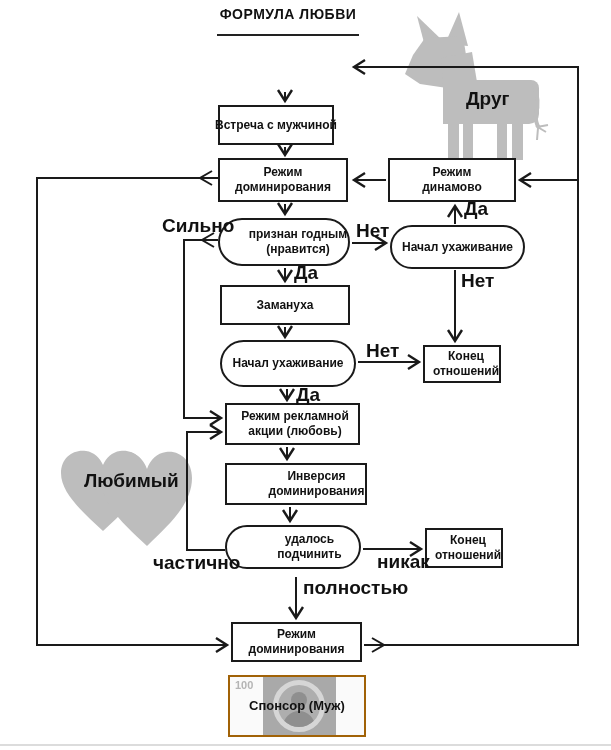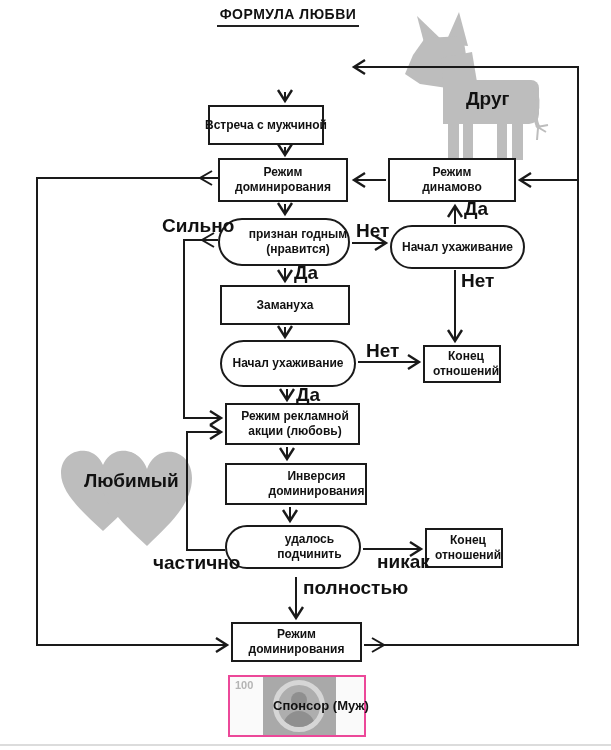--- a/index.html
+++ b/index.html
@@ -1,37 +1,37 @@
 <!DOCTYPE html>
 <html><head>
 <meta charset="utf-8">
 <style>
   html,body{margin:0;padding:0;background:#fff;}
   .canvas{position:relative;width:611px;height:750px;background:#fff;overflow:hidden;
           font-family:"Liberation Sans","DejaVu Sans",sans-serif;color:#111;}
   .layer-svg{position:absolute;left:0;top:0;z-index:1;}
   .title{position:absolute;left:217px;top:6px;width:142px;text-align:center;
          font-size:14px;font-weight:bold;letter-spacing:.5px;
-         border-bottom:2px solid #222;padding-bottom:3px;z-index:3;}
+         border-bottom:2px solid #222;padding-bottom:12px;z-index:3;}
   .node{position:absolute;background:#fff;border:2px solid #1a1a1a;box-sizing:border-box;
         display:flex;flex-direction:column;justify-content:center;align-items:center;
         font-weight:bold;font-size:12px;line-height:15px;z-index:2;text-align:center;}
   .node span{display:block;white-space:nowrap;}
   .stadium{border-radius:30px;}
   .la{align-items:center;text-align:left;}
   .elabel{position:absolute;font-weight:bold;font-size:19px;z-index:3;white-space:nowrap;line-height:14px;}
   .banknote{position:absolute;left:228px;top:675px;width:138px;height:62px;
-            background:#fafafa;border:2px solid #ec4899;box-sizing:border-box;z-index:2;}
+            background:#fafafa;border:2px solid #a16207;box-sizing:border-box;z-index:2;}
   .band{position:absolute;left:33px;top:0;width:73px;height:100%;background:#a9a9a9;}
   .portrait{position:absolute;left:43px;top:3px;width:52px;height:52px;border:5px solid #d6d6d6;
             border-radius:50%;background:#aeaeae;overflow:hidden;box-sizing:border-box;}
   .phead{position:absolute;left:13px;top:7px;width:16px;height:16px;border-radius:50%;background:#8f8f8f;}
   .pbody{position:absolute;left:5px;top:26px;width:32px;height:18px;border-radius:16px 16px 0 0;background:#8f8f8f;}
   .b100{position:absolute;left:5px;top:2px;font-size:11px;font-weight:bold;color:#b5b5b5;}
-  .sponsor{position:absolute;left:0;top:21px;width:100%;text-align:center;font-weight:bold;font-size:13px;color:#111;padding-left:24px;}
+  .sponsor{position:absolute;left:0;top:21px;width:100%;text-align:center;font-weight:bold;font-size:13px;color:#111;}
   .bottom-rule{position:absolute;left:0;top:744px;width:611px;height:2px;background:#dcdcdc;z-index:1;}
 </style>
 </head>
 <body>
 
 <div class="canvas">
 
   <svg class="layer-svg" width="611" height="750" viewBox="0 0 611 750">
     <defs>
       <marker id="arr" markerWidth="16" markerHeight="18" refX="13" refY="9" orient="auto" markerUnits="userSpaceOnUse">
@@ -82,21 +82,21 @@
       <path d="M372,638 L384,645 L372,652"></path>
       <path d="M578,180 H520" marker-end="url(#arr)"></path>
       <path d="M218,240 H184 V418 H221" marker-end="url(#arr)"></path>
       <path d="M214,233 L202,240 L214,247"></path>
       <path d="M225,550 H187 V432 H221" marker-end="url(#arr)"></path>
     </g>
   </svg>
 
   <div class="title">ФОРМУЛА ЛЮБВИ</div>
 
-  <div class="node" style="left:208px;top:105px;width:116px;height:40px">
+  <div class="node" style="left:218px;top:105px;width:116px;height:40px">
     <span>Встреча с мужчиной</span>
   </div>
   <div class="node" style="left:218px;top:158px;width:130px;height:44px">
     <span>Режим</span>
     <span>доминирования</span>
   </div>
   <div class="node" style="left:388px;top:158px;width:128px;height:44px">
     <span>Режим</span>
     <span>динамово</span>
   </div>

